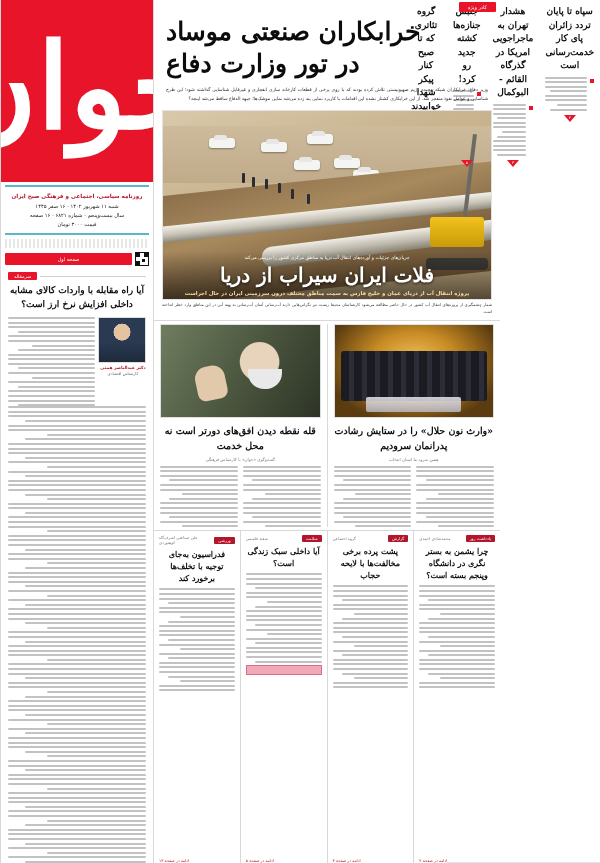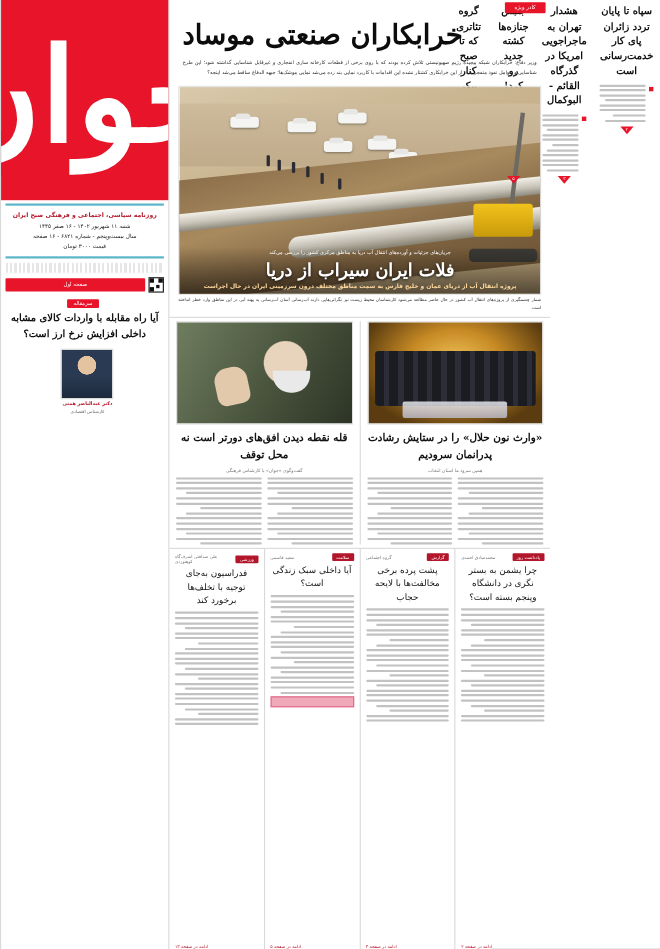--- a/index.html
+++ b/index.html
@@ -38,21 +38,21 @@
   .mast-btn-row{display:flex;gap:3px;margin:4px 4px 0;align-items:center;}
   .mast-btn{flex:1;background:#e8152a;color:#fff;font-size:5px;text-align:center;padding:3px 0;border-radius:1px;}
   .qr{width:12px;height:12px;background:
     linear-gradient(#111,#111) 0 0/4px 4px no-repeat,
     linear-gradient(#111,#111) 8px 0/4px 4px no-repeat,
     linear-gradient(#111,#111) 0 8px/4px 4px no-repeat,
     linear-gradient(#111,#111) 6px 6px/3px 3px no-repeat,
     #fff;border:1px solid #111;}
 
   
-  .side-art{padding:6px 7px 0;flex:1;display:flex;flex-direction:column;min-height:0;align-items:center;}
+  .side-art{padding:6px 7px 0;flex:1;display:flex;flex-direction:column;min-height:0;}
   .side-kicker{display:flex;align-items:center;gap:3px;margin-bottom:4px;}
   .side-kicker .tag{background:#e8152a;color:#fff;font-size:4.8px;padding:1.5px 6px;border-radius:1px;}
   .side-kicker .rule{flex:1;height:1px;background:#cfcfcf;}
   .side-head{font-size:9px;font-weight:700;line-height:1.55;text-align:center;color:#111;
     font-family:"DejaVu Serif","Liberation Serif",serif;margin-bottom:5px;}
   .side-body{display:flex;gap:5px;flex:1;min-height:0;}
   .author-card{width:46px;flex:0 0 46px;}
   .author-photo{width:46px;height:44px;background:
     radial-gradient(circle at 50% 32%,#e3c3a0 0 22%,transparent 23%),
     linear-gradient(#2a3a52 55%,#1d2a3c 100%);
@@ -93,21 +93,21 @@
   .car{position:absolute;width:26px;height:10px;background:#f4f4f2;border-radius:3px;
      box-shadow:0 1px 2px rgba(0,0,0,.35);}
   .car:after{content:"";position:absolute;left:5px;top:-3px;width:13px;height:5px;background:#e7e7e5;border-radius:3px 3px 0 0;}
   .crane{position:absolute;right:6%;top:12%;width:4px;height:52%;background:#6d6a63;transform:rotate(7deg);}
   .crane-body{position:absolute;right:2%;top:56%;width:54px;height:30px;background:linear-gradient(#f2c21c,#c99a0a);border-radius:3px;}
   .crane-track{position:absolute;right:1%;top:78%;width:62px;height:12px;background:#3c3a35;border-radius:4px;}
   .worker{position:absolute;width:3px;height:10px;background:#2b2b33;border-radius:1px;}
   .hero-cap{position:absolute;left:0;right:0;bottom:0;padding:3px 6px 2px;text-align:center;
      background:linear-gradient(to top,rgba(0,0,0,.55),rgba(0,0,0,0));}
   .hero-kicker{font-size:4.6px;color:#fff;line-height:1.6;}
-  .hero-title{font-family:"DejaVu Serif","Liberation Serif",serif;font-weight:700;font-size:16px;
+  .hero-title{font-family:"DejaVu Serif","Liberation Serif",serif;font-weight:700;font-size:20px;
      color:#fff;line-height:1.25;text-shadow:0 1px 3px rgba(0,0,0,.75);margin:1px 0;}
   .hero-sub{font-size:5.4px;color:#ffd9a0;line-height:1.6;font-weight:700;}
   .hero-foot{font-size:4px;color:#333;padding:2px 8px;line-height:1.6;text-align:justify;}
 
   
   .mid-row{display:flex;gap:0;margin-top:3px;border-top:1px solid #d9d9d9;padding-top:3px;}
   .mid-feat{flex:1;padding:0 6px;min-width:0;}
   .mid-feat + .mid-feat{border-right:1px solid #d9d9d9;}
   .mid-photo{height:92px;border:1px solid #e0e0e0;position:relative;overflow:hidden;}
   .photo-stage{position:absolute;inset:0;background:radial-gradient(ellipse at 50% 40%,#f0c35c 0%,#c78a24 38%,#5a3c10 80%);}
@@ -126,21 +126,21 @@
   .mid-cols{display:flex;gap:5px;}
   .mid-cols .fakecol{flex:1;}
 
   
   .bottom-row{display:flex;border-top:1px solid #d9d9d9;margin-top:3px;flex:1;min-height:0;}
   .bot-col{flex:1;padding:4px 5px 0;min-width:0;display:flex;flex-direction:column;}
   .bot-col + .bot-col{border-right:1px solid #d9d9d9;}
   .bot-kicker{display:flex;align-items:center;gap:3px;margin-bottom:3px;}
   .bot-kicker .tag{background:#b3162a;color:#fff;font-size:4px;padding:1px 4px;border-radius:1px;}
   .bot-kicker .who{font-size:4px;color:#777;flex:1;text-align:left;}
-  .bot-head{font-family:"DejaVu Serif","Liberation Serif",serif;font-weight:400;font-size:8px;
+  .bot-head{font-family:"DejaVu Serif","Liberation Serif",serif;font-weight:700;font-size:8px;
      line-height:1.5;text-align:center;color:#111;margin-bottom:4px;}
   .bot-body{flex:1;min-height:0;}
   .cont{font-size:4px;color:#b3162a;text-align:left;margin-top:2px;}
   .highlight-bar{height:8px;background:#f0a9b8;border:1px solid #e06a85;margin-top:2px;}
 
   
   .left-col{width:100px;flex:0 0 100px;display:flex;flex-direction:row;}
   .lphoto{height:56px;position:relative;overflow:hidden;border-bottom:1px solid #e0e0e0;}
   .lp1{background:linear-gradient(120deg,#2c4a6e,#7d3a2e 45%,#1f2b3a);}
   .lp1:after{content:"";position:absolute;left:8%;top:22%;width:84%;height:62%;
@@ -329,20 +329,21 @@
   </div>
 
   <div class="center-col">
 
     <div class="ribbon">
       <div class="chip">کادر ویژه</div>
     </div>
 
     <div class="lead-head">
       <div>خرابکاران صنعتی موساد</div>
+      <div>در تور وزارت دفاع</div>
     </div>
 
     <div class="lead-deck">وزیر دفاع: خرابکاران شبکه پیچیده رژیم صهیونیستی تلاش کرده بودند که با روی‌ برخی از قطعات کارخانه سازی انفجاری و غیرقابل شناسایی گذاشته شود؛ این طرح شناسایی و عوامل نفوذ منفجر شد. از این خرابکاری کشتار نشده این اقدامات با کاربرد نمایی بند زده می‌شد نمایی موشک‌ها؛ جبهه الدفاع ساقط می‌شد اینجه؟</div>
 
     <div class="hero">
       <div class="hero-sky"></div>
       <div class="hero-road"></div>
       <div class="car" style="left:14%;top:14%;"></div>
       <div class="car" style="left:30%;top:16%;"></div>
       <div class="car" style="left:44%;top:12%;"></div>
@@ -419,21 +420,21 @@
             </div>
         </div>
       </div>
 
       <div class="mid-feat">
         <div class="mid-photo">
           <div class="photo-portrait"></div>
           <div class="photo-hand"></div>
           <div class="photo-beard"></div>
         </div>
-        <div class="mid-head">قله نقطه دیدن افق‌های دورتر است نه محل توقف</div>
+        <div class="mid-head">قله نقطه دیدن افق‌های دورتر است نه محل خدمت</div>
         <div class="mid-byline">گفت‌وگوی «جوان» با کارشناس فرهنگی</div>
         <div class="mid-cols">
           <div class="fakecol">
               <div class="lines dense">
             <i></i>
                 <i></i>
                 <i></i>
                 <i></i>
                 <i></i>
                 <i></i>

